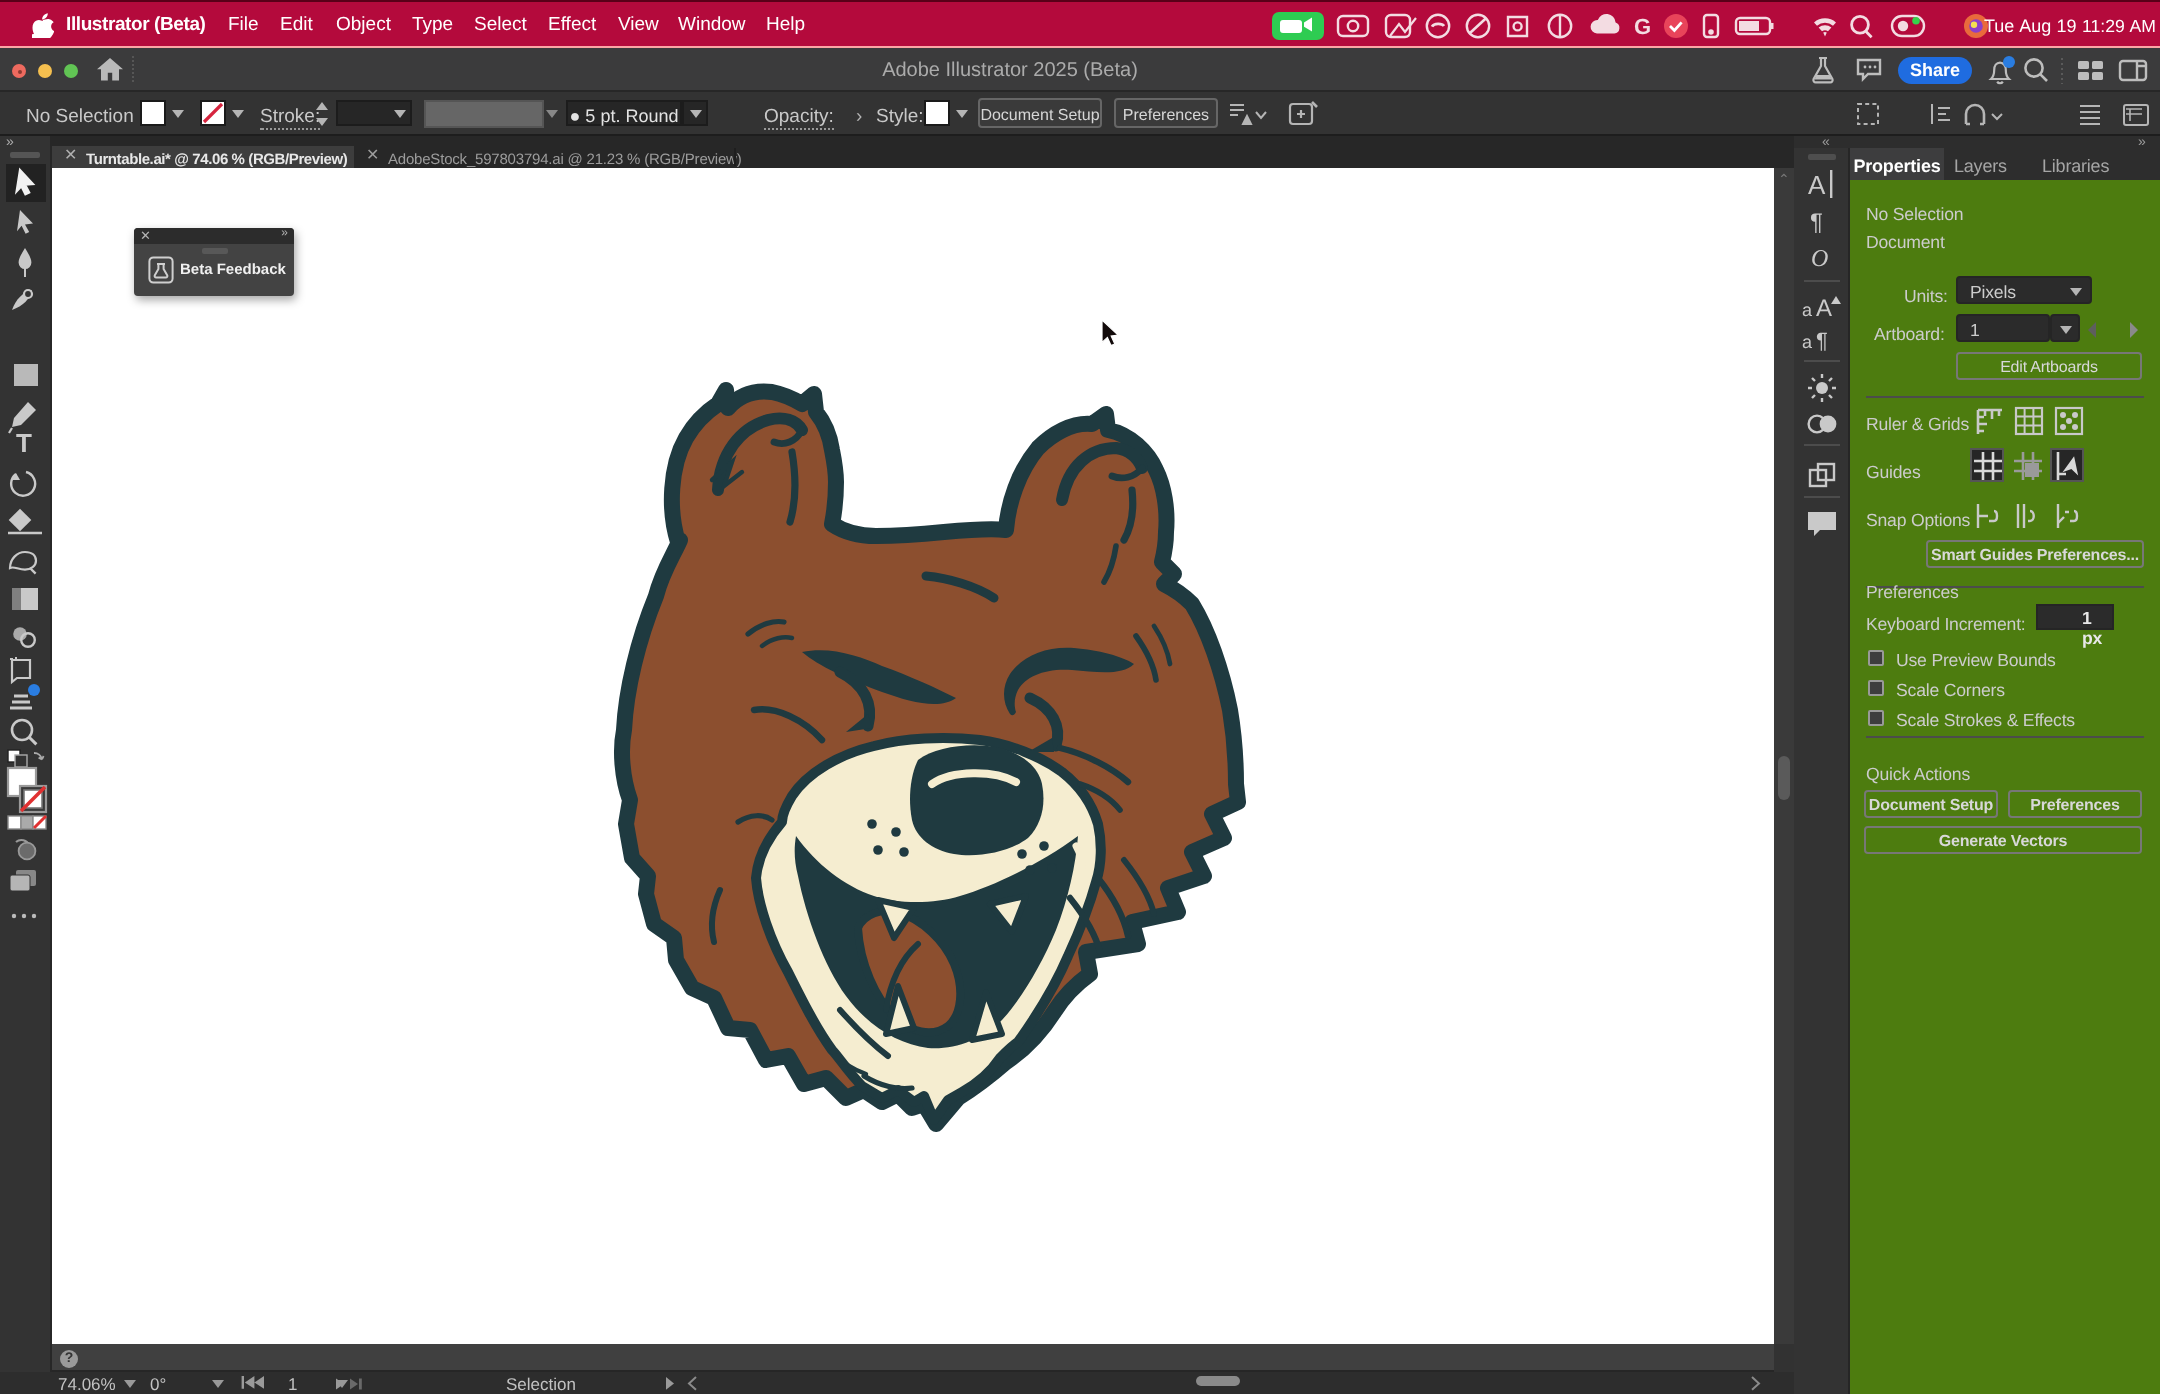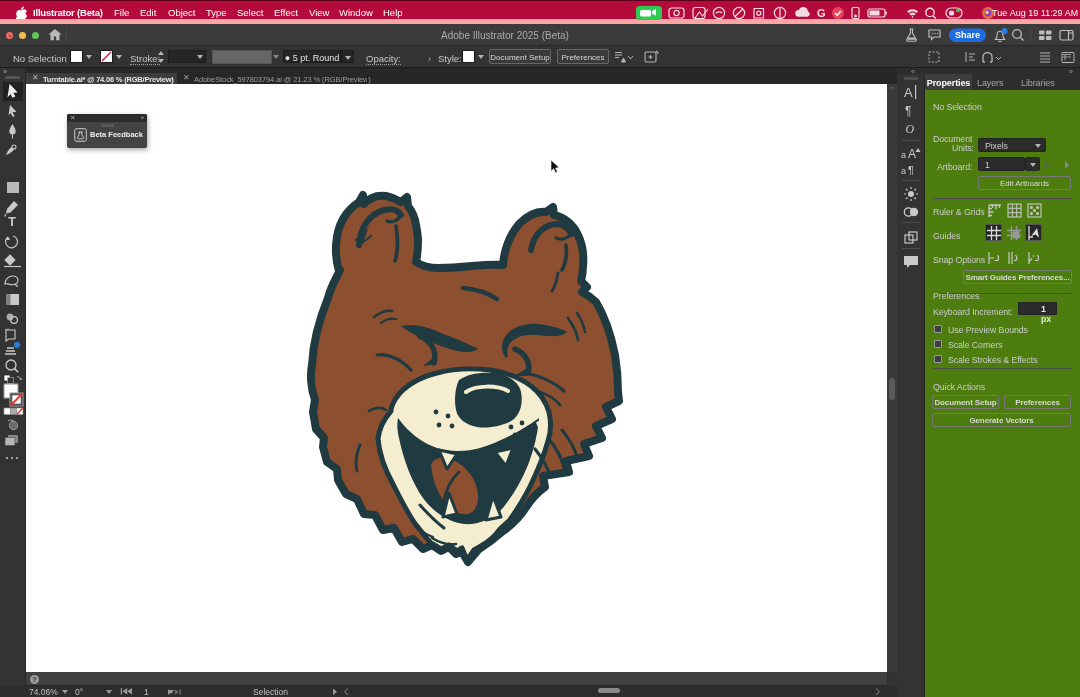--- a/index.html
+++ b/index.html
@@ -3,21 +3,21 @@
 <meta charset="utf-8">
 <style>
   * { margin:0; padding:0; box-sizing:border-box; }
   html,body { width:1080px; height:697px; overflow:hidden; background:#323232;
     font-family:"Liberation Sans", sans-serif; }
   #root { position:relative; width:1080px; height:697px; overflow:hidden; }
   .abs { position:absolute; }
 
   
   #menubar { left:0; top:0; width:1080px; height:24px; background:#b40a3c;
-    border-top:1px solid #5a0018; border-bottom:5px solid #fca5a5; color:#fff; font-size:9.5px; }
+    border-top:1px solid #5a0018; border-bottom:1px solid #fca5a5; color:#fff; font-size:9.5px; }
   #menubar .mi { position:absolute; top:6px; white-space:nowrap; }
   #menubar .b { font-weight:bold; }
 
   
   #titlebar { left:0; top:24px; width:1080px; height:22px; background:#3b3b3c;
     border-bottom:1px solid #272727; }
   .tl { position:absolute; top:8px; width:7px; height:7px; border-radius:50%; }
   #wtitle { position:absolute; top:6px; left:390px; width:230px; text-align:center;
     color:#ababab; font-size:10px; }
 
@@ -191,21 +191,21 @@
     <svg class="abs" style="left:157px;top:5px" width="8" height="12">
         <path d="M4 0l3 4H1z" fill="#b5b5b5"></path>
         <path d="M4 12L1 8h6z" fill="#b5b5b5"></path>
       </svg>
     <div class="dd" style="left:168px;width:38px;"></div>
     <span class="abs chev" style="left:197px;top:9px"></span>
     <div class="abs" style="left:212px;top:4px;width:60px;height:14px;background:#666;border:1px solid #555;"></div>
     <span class="abs chev" style="left:273px;top:9px;border-top-color:#888"></span>
     <div class="dd" style="left:283px;width:58px;color:#e3e3e3;font-size:9px;text-align:center;padding-top:2px;">●&nbsp;5 pt. Round</div>
     <div class="dd" style="left:341px;width:13px;"><span class="chev" style="margin:4px 0 0 3px"></span></div>
-    <span class="lbl" style="left:366px;border-bottom:1px dotted #999;text-align:center;">Opacity:</span>
+    <span class="lbl" style="left:382px;border-bottom:1px dotted #999;text-align:center;">Opacity:</span>
     <div class="dd" style="left:397px;width:26px;color:#e3e3e3;font-size:9px;padding:2px 0 0 3px;margin-top:26px;">100%</div>
     <span class="lbl" style="left:428px;color:#b5b5b5">›</span>
     <span class="lbl" style="left:438px">Style:</span>
     <div class="abs" style="left:462px;top:4px;width:13px;height:13px;background:#fff;border:1px solid #1a1a1a;"></div>
     <span class="abs chev" style="left:478px;top:9px"></span>
     <div class="btn" style="left:489px;width:62px;padding-top:3px;">Document Setup</div>
     <div class="btn" style="left:557px;width:52px;padding-top:3px;">Preferences</div>
     <svg class="abs" style="left:614px;top:5px" width="26" height="13" viewBox="0 0 26 13">
       <g fill="none" stroke="#b5b5b5" stroke-width="1">
         <path d="M1 1.5h7M1 4h7M1 6.5h4"></path>
@@ -554,21 +554,21 @@
         </g>
       </svg>
     </div>
     <div id="panel">
       <div id="ptabs">
         <div class="ptab" style="left:0;width:47px;background:#3d3d3e;color:#fff;font-weight:bold;text-align:center;">Properties</div>
         <div class="ptab" style="left:52px;">Layers</div>
         <div class="ptab" style="left:96px;">Libraries</div>
       </div>
       <div class="abs" style="left:8px;top:28px;">No Selection</div>
-      <div class="abs" style="left:8px;top:60px;">Document</div>
+      <div class="abs" style="left:8px;top:42px;">Document</div>
       <div class="abs" style="left:27px;top:69px;">Units:</div>
       <div class="abs" style="left:53px;top:64px;width:68px;height:14px;background:#2b2b2b;border:1px solid #252525;border-radius:2px;">
         <span style="position:absolute;left:6px;top:2px;">Pixels</span>
         <span class="chev" style="position:absolute;right:4px;top:5px;"></span>
         </div>
       <div class="abs" style="left:12px;top:88px;">Artboard:</div>
       <div class="abs" style="left:53px;top:83px;width:47px;height:14px;background:#2b2b2b;border:1px solid #252525;border-radius:2px;">
         <span style="position:absolute;left:6px;top:2px;">1</span>
         </div>
       <div class="abs" style="left:100px;top:83px;width:15px;height:14px;background:#2b2b2b;border:1px solid #252525;border-radius:2px;">

